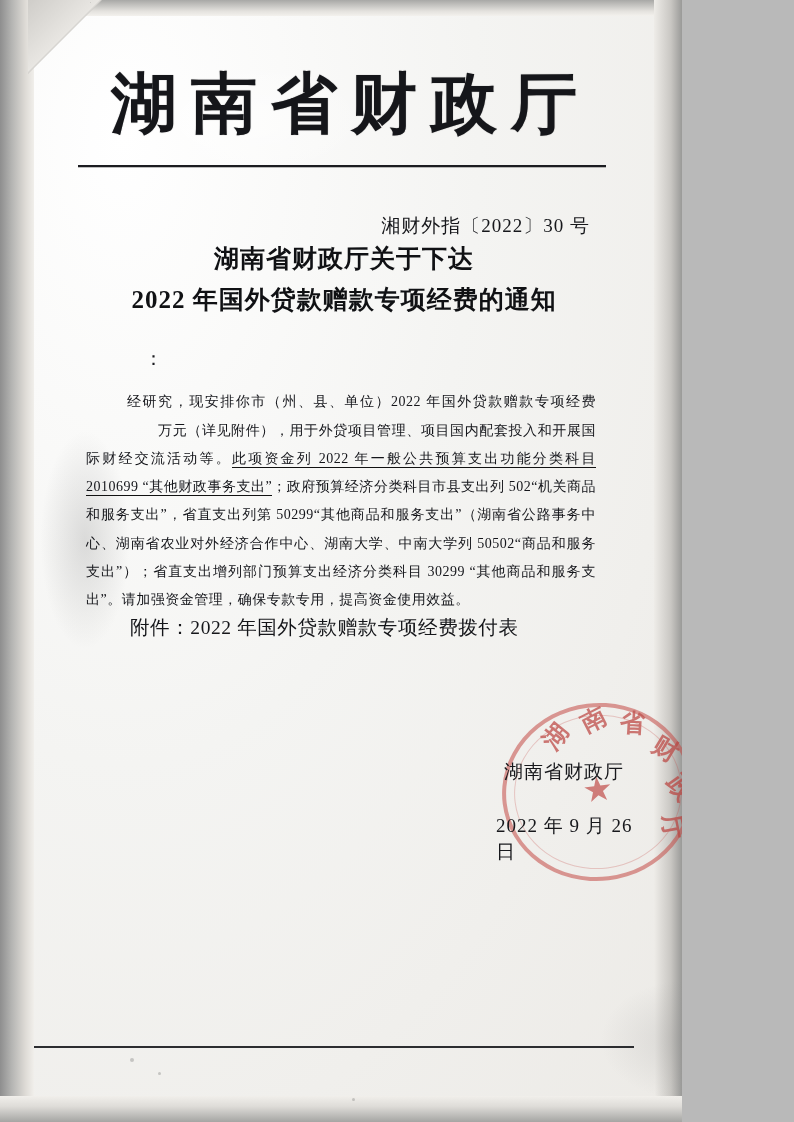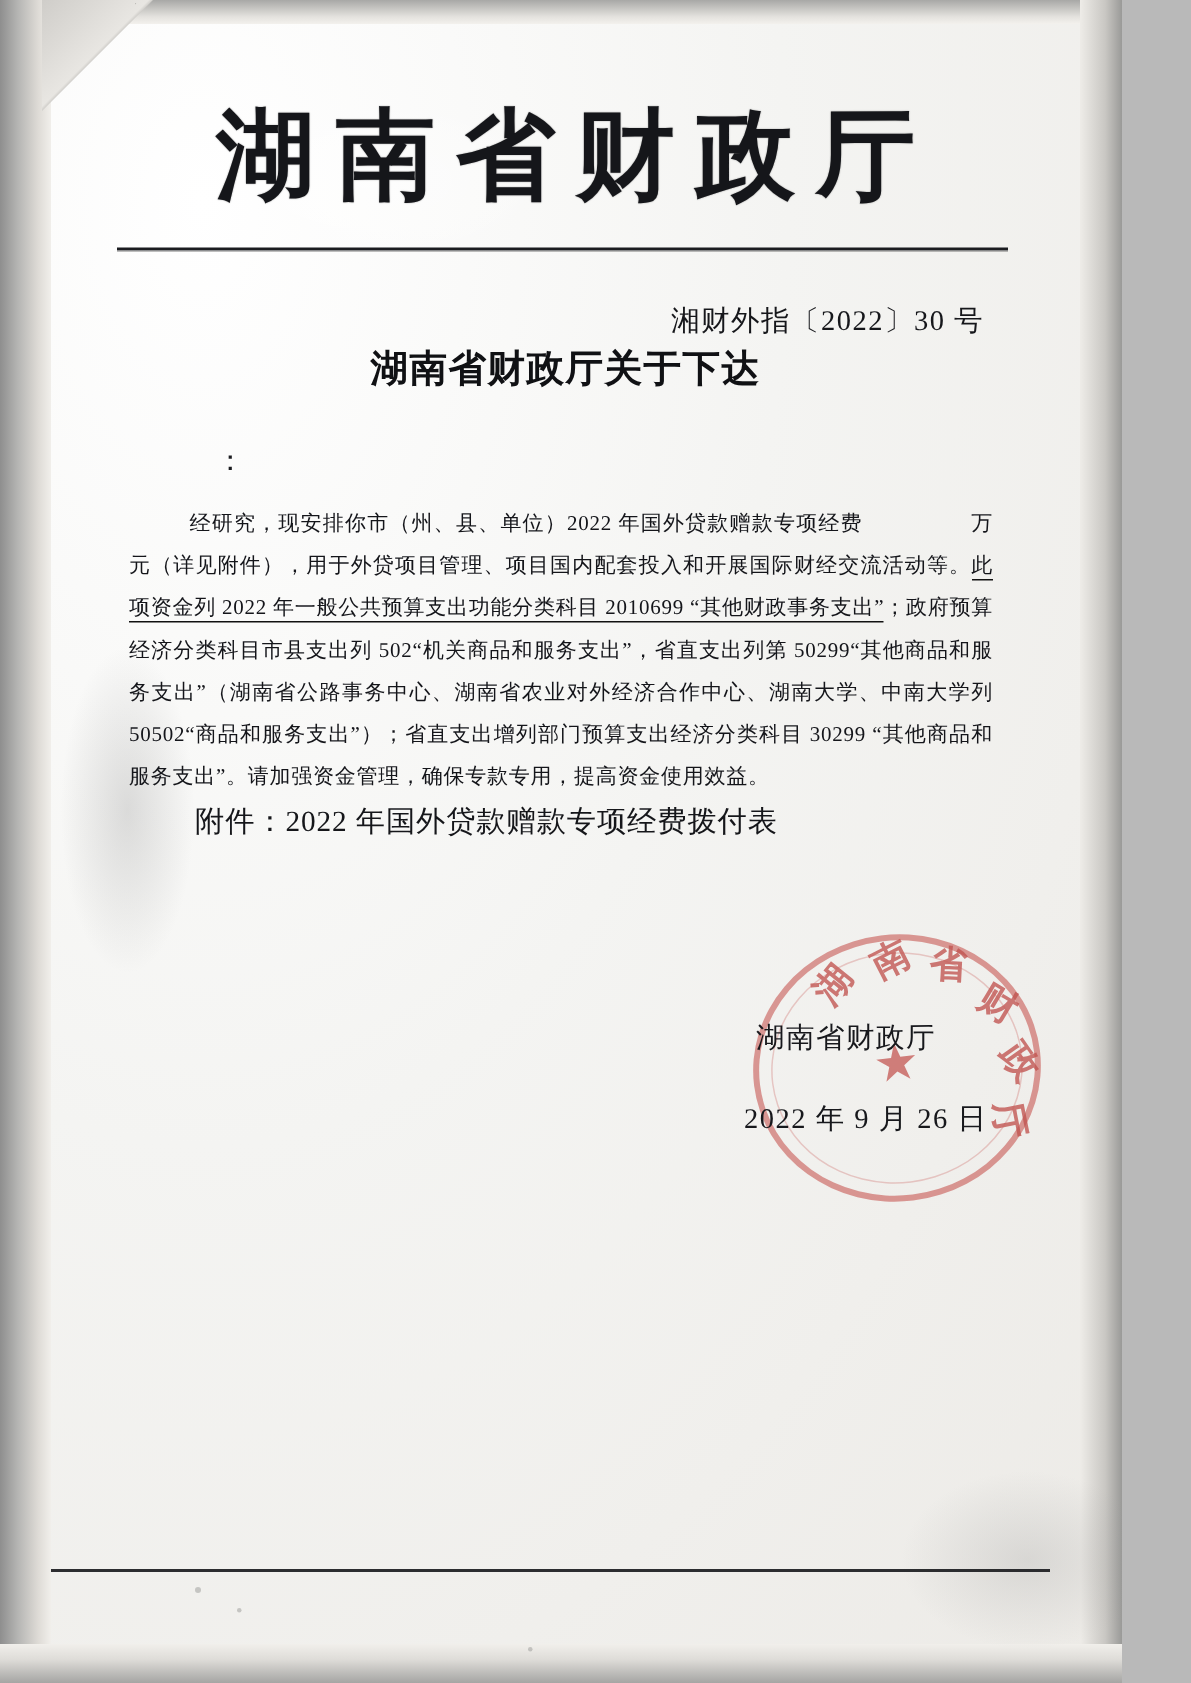--- a/index.html
+++ b/index.html
@@ -9,21 +9,21 @@
   body {
     width: 794px;
     height: 1122px;
     background: #b9b9b9;
     font-family: "Liberation Serif", "DejaVu Serif", serif;
     overflow: hidden;
   }
   .page {
     position: absolute;
     left: 0; top: 0;
-    width: 748px;
+    width: 682px;
     height: 1122px;
     background:
       radial-gradient(ellipse at 18% 12%, #ffffff 0%, #f4f4f2 45%, #eceae6 100%);
     overflow: hidden;
   }
   
   .edge-left {
     position: absolute;
     left: 0; top: 0; bottom: 0; width: 34px;
     background: linear-gradient(to right, #8e8e8e 0%, #b5b5b3 35%, #dedbd6 75%, #f1efeb 100%);
@@ -96,21 +96,21 @@
     padding-left: 14px;
   }
   .masthead-rule {
     margin: 26px 48px 0 44px;
     height: 0;
     border-top: 2px solid #1b1c20;
     box-shadow: 0 1px 0 rgba(0,0,0,.25);
   }
 
   .docnum {
-    margin-top: 34px;
+    margin-top: 46px;
     text-align: right;
     padding-right: 64px;
     font-size: 19px;
     color: #16171b;
     letter-spacing: 1px;
   }
 
   .title {
     text-align: center;
     font-weight: bold;
@@ -246,20 +246,21 @@
 
   <div class="content">
 
     <div class="masthead">湖南省财政厅</div>
     <div class="masthead-rule"></div>
 
     <div class="docnum">湘财外指〔2022〕30 号</div>
 
     <div class="title">
       <div>湖南省财政厅关于下达</div>
+      <div>2022 年国外贷款赠款专项经费的通知</div>
     </div>
 
     <div class="salutation">：</div>
 
     <div class="body-text">
       <span class="indent"></span><span>经研究，现安排你市（州、县、单位）2022 年国外贷款赠款专项经费</span><span class="gap-blank"></span><span>万元（详见附件），用于外贷项目管理、项目国内配套投入和开展国际财经交流活动等。</span><span class="underline-hand">此项资金列 2022 年一般公共预算支出功能分类科目 2010699 “其他财政事务支出”</span><span>；政府预算经济分类科目市县支出列 502“机关商品和服务支出”，省直支出列第 50299“其他商品和服务支出”（湖南省公路事务中心、湖南省农业对外经济合作中心、湖南大学、中南大学列 50502“商品和服务支出”）；省直支出增列部门预算支出经济分类科目 30299 “其他商品和服务支出”。请加强资金管理，确保专款专用，提高资金使用效益。</span>
     </div>
 
     <div class="attach">附件：2022 年国外贷款赠款专项经费拨付表</div>
 

